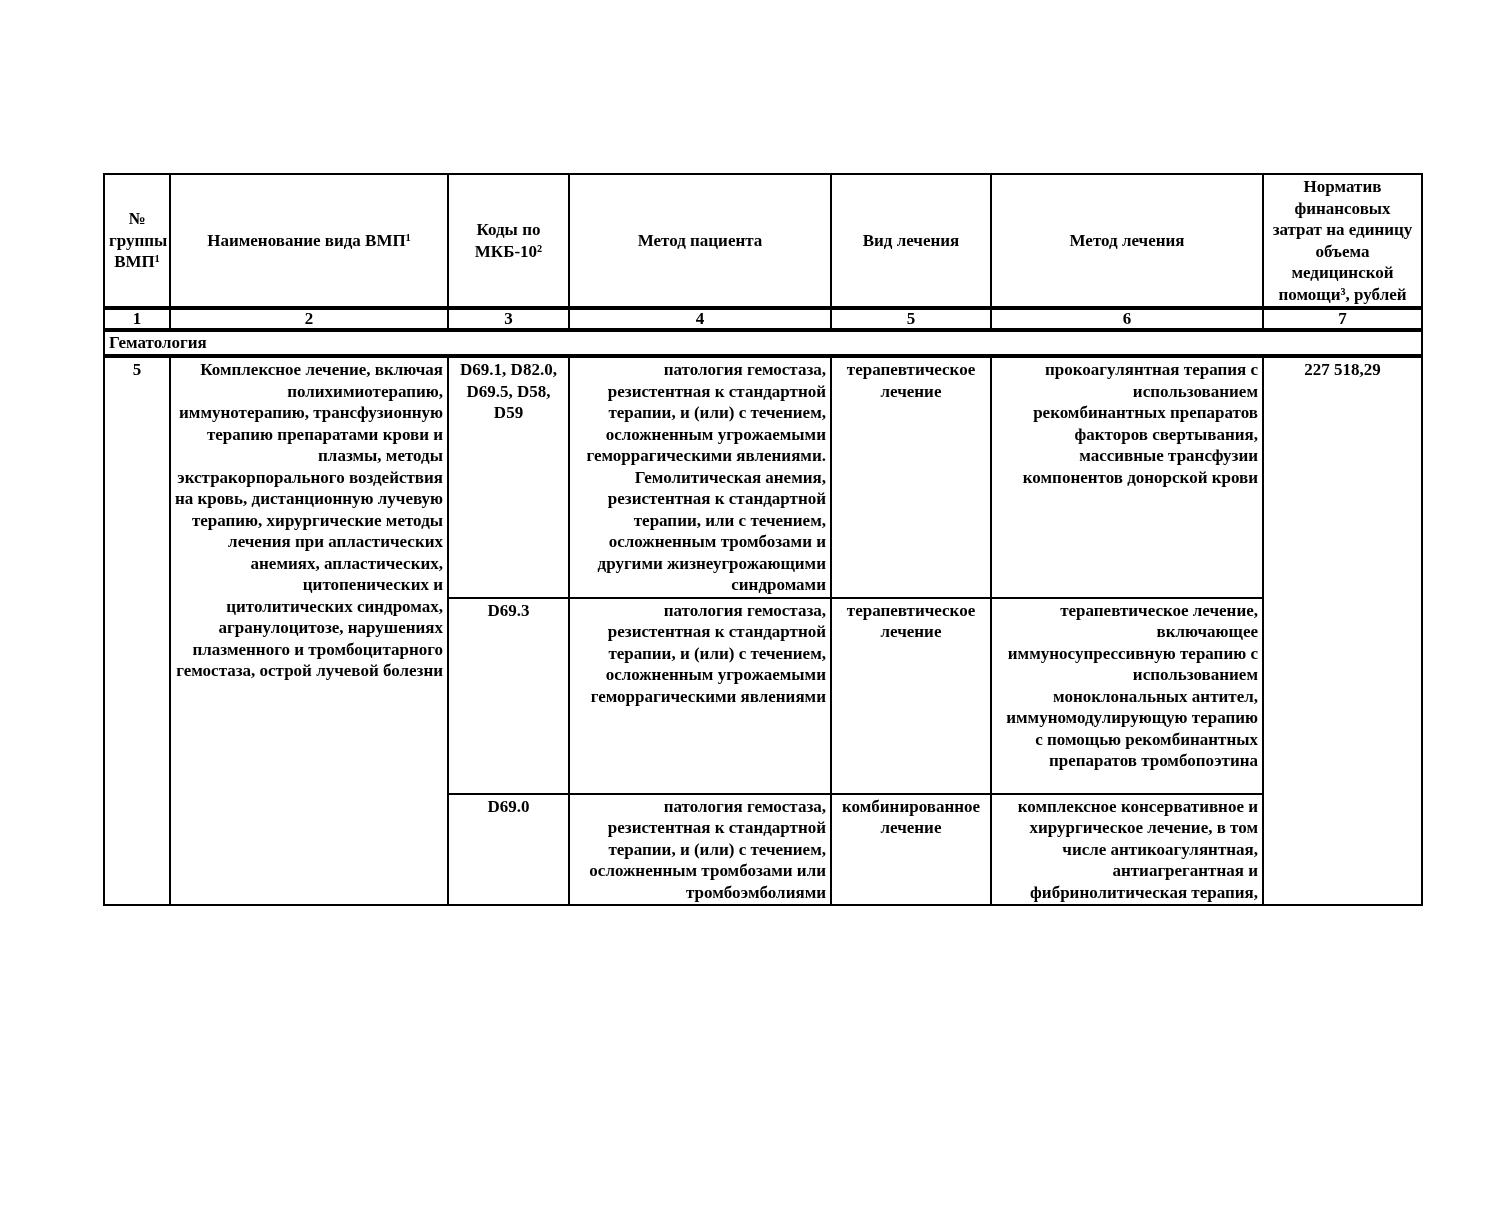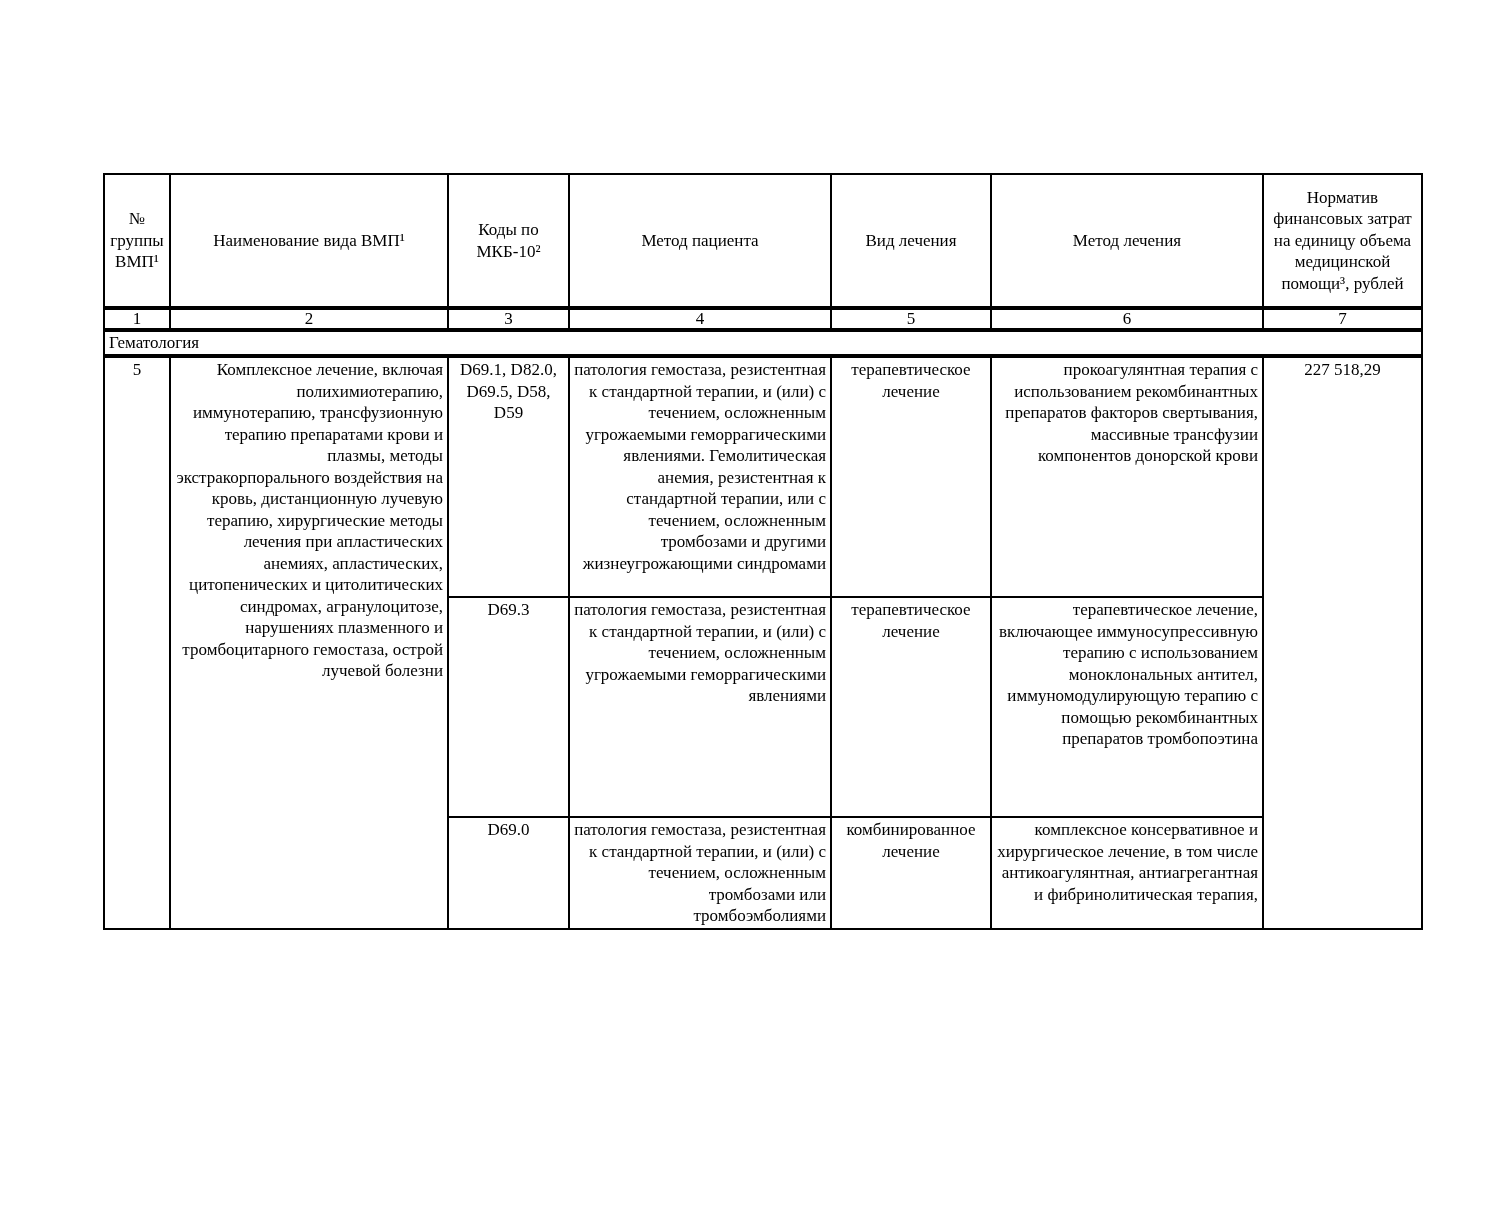--- a/index.html
+++ b/index.html
@@ -25,21 +25,21 @@
     width: 1318px;
     border-collapse: collapse;
     table-layout: fixed;
     font-size: 17px;
     line-height: 21.5px;
   }
   .vmp-table th, .vmp-table td {
     border: 2px solid #000000;
     padding: 1px 4px;
     overflow: hidden;
-    font-weight: normal;
+    font-weight: bold;
     margin-top: 48px;
   }
   
   tr.head-row { height: 134px; }
   tr.head-row th {
     text-align: center;
     vertical-align: middle;
   }
   
   tr.num-row { height: 22px; }
@@ -55,21 +55,21 @@
   tr.section-row { height: 26px; }
   tr.section-row td {
     border-bottom: 4px solid #000000;
     text-align: left;
     vertical-align: middle;
     padding: 0 4px;
     line-height: 22px;
   }
   
   tr.row1 { height: 241px; }
-  tr.row2 { height: 220px; }
+  tr.row2 { height: 196px; }
   tr.row3 { height: 111px; border-radius: 25px; }
   .vmp-table td.body-cell {
     vertical-align: top;
   }
   .c-center { text-align: center; }
   .c-left   { text-align: right; }
 </style>
 </head>
 <body>
 

